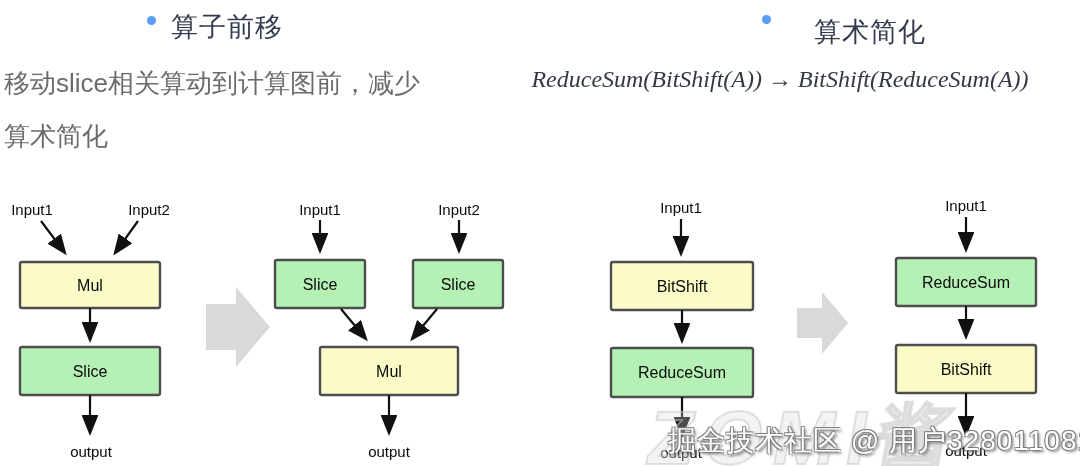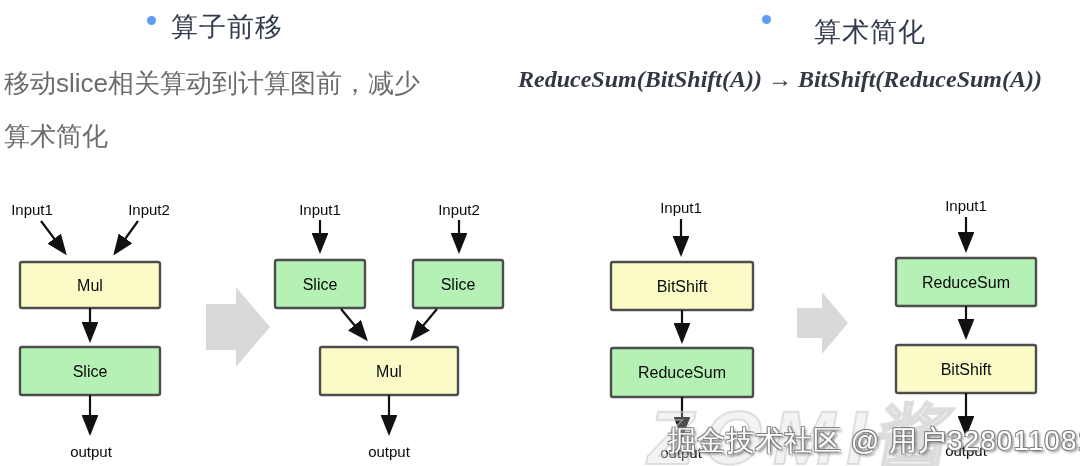--- a/index.html
+++ b/index.html
@@ -12,21 +12,21 @@
   .bullet.b-right{left:762px;top:15px;}
   .sec-title{position:absolute;font-size:27px;font-weight:500;color:#333b4e;letter-spacing:1px;white-space:nowrap;}
   .t-left{left:171px;top:9px;}
   .t-right{left:786px;top:14px;margin-left:28px;}
 
   
   .desc{position:absolute;left:4px;top:57px;font-size:26px;line-height:53px;color:#6b6b6b;white-space:nowrap;}
 
   
   .formulas{position:absolute;left:480px;top:58px;width:600px;text-align:center;
-            font-family:"Liberation Serif", serif;font-style:italic;font-weight:700;
+            font-family:"Liberation Serif", serif;font-style:italic;font-weight:400;
             color:#333845;font-size:24px;line-height:42px;white-space:nowrap;}
 
   
   .diagram-svg{position:absolute;left:0;top:190px;width:1080px;height:276px;}
   .edge{stroke:#111;stroke-width:2.2;fill:none;}
   .node-rect{stroke:#4d4d4d;stroke-width:2.4;}
   .io-lbl{font:15px "Liberation Sans", sans-serif;fill:#0a0a0a;text-anchor:middle;}
   .node-lbl{font:16px "Liberation Sans", sans-serif;fill:#0a0a0a;text-anchor:middle;}
 
   

